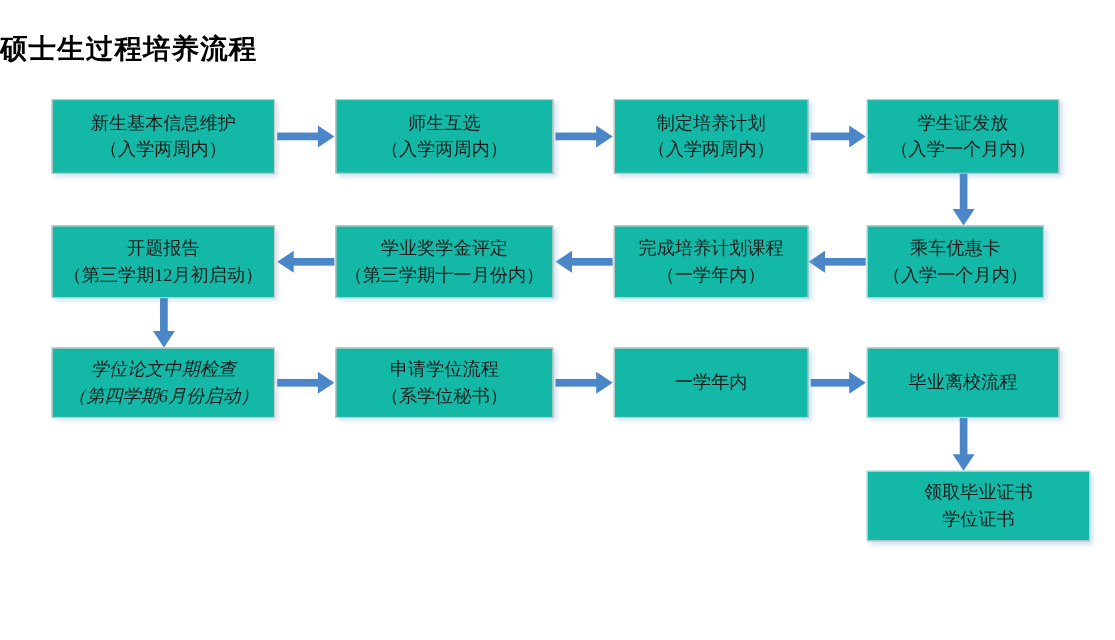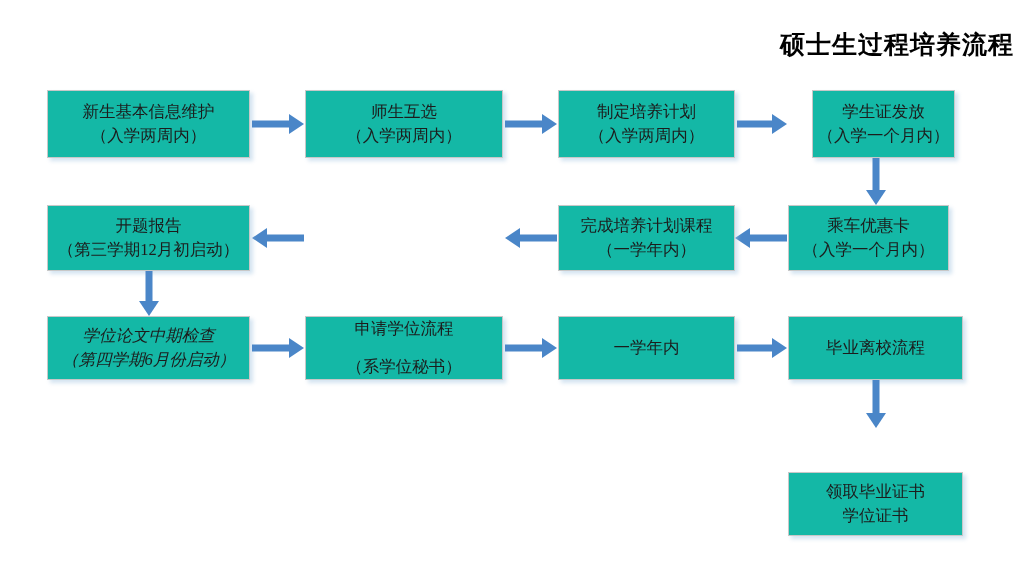--- a/index.html
+++ b/index.html
@@ -15,21 +15,21 @@
     width: 1014px;
     height: 582px;
     background: #ffffff;
     overflow: hidden;
   }
   #flow-title {
     position: absolute;
     left: 0;
     top: 28px;
     width: 1014px;
-    text-align: right;
+    text-align: left;
     font-size: 25px;
     font-weight: bold;
     color: #000000;
     letter-spacing: 1px;
     font-family: "Liberation Serif", "DejaVu Serif", serif;
   }
   .node {
     position: absolute;
     box-sizing: border-box;
     background: #14b8a6;
@@ -134,21 +134,21 @@
   <div class="node" style="left:558px; top:90px; width:177px; height:68px;">
     <span class="l1">制定培养计划</span>
     <span class="l2">（入学两周内）</span>
   </div>
 
   <div class="arrow right" style="left:737px; top:113px; width:50px; height:22px;">
     <div class="shaft" style="width:37px;"></div>
       <div class="head"></div>
   </div>
 
-  <div class="node" style="left:788px; top:90px; width:143px; height:68px;margin-left:24px;">
+  <div class="node" style="left:788px; top:90px; width:175px; height:68px;">
     <span class="l1">学生证发放</span>
     <span class="l2">（入学一个月内）</span>
   </div>
 
   <div class="arrow down" style="left:865px; top:158px; width:22px; height:47px;">
     <div class="shaft" style="height:34px;"></div>
       <div class="head"></div>
   </div>
 
   <div class="node" style="left:788px; top:205px; width:161px; height:66px;">
@@ -164,20 +164,24 @@
   <div class="node" style="left:558px; top:205px; width:177px; height:66px;">
     <span class="l1">完成培养计划课程</span>
     <span class="l2">（一学年内）</span>
   </div>
 
   <div class="arrow left" style="left:505px; top:227px; width:52px; height:22px;">
     <div class="shaft" style="width:39px;"></div>
       <div class="head"></div>
   </div>
 
+  <div class="node" style="left:305px; top:205px; width:198px; height:66px;">
+    <span class="l1">学业奖学金评定</span>
+    <span class="l2">（第三学期十一月份内）</span>
+  </div>
 
   <div class="arrow left" style="left:252px; top:227px; width:52px; height:22px;">
     <div class="shaft" style="width:39px;"></div>
       <div class="head"></div>
   </div>
 
   <div class="node" style="left:47px; top:205px; width:203px; height:66px;">
     <span class="l1">开题报告</span>
     <span class="l2">（第三学期12月初启动）</span>
   </div>
@@ -190,21 +194,21 @@
   <div class="node" style="left:47px; top:316px; width:203px; height:64px;font-style:italic;">
     <span class="l1">学位论文中期检查</span>
     <span class="l2">（第四学期6月份启动）</span>
   </div>
 
   <div class="arrow right" style="left:252px; top:337px; width:52px; height:22px;">
     <div class="shaft" style="width:39px;"></div>
       <div class="head"></div>
   </div>
 
-  <div class="node" style="left:305px; top:316px; width:198px; height:64px;justify-content:space-between;">
+  <div class="node" style="left:305px; top:316px; width:198px; height:64px;">
     <span class="l1">申请学位流程</span>
     <span class="l2">（系学位秘书）</span>
   </div>
 
   <div class="arrow right" style="left:505px; top:337px; width:52px; height:22px;">
     <div class="shaft" style="width:39px;"></div>
       <div class="head"></div>
   </div>
 
   <div class="node one-line" style="left:558px; top:316px; width:177px; height:64px;">
@@ -220,18 +224,18 @@
   <div class="node one-line" style="left:788px; top:316px; width:175px; height:64px;">
     <span class="l1">毕业离校流程</span>
 
   </div>
 
   <div class="arrow down" style="left:865px; top:380px; width:22px; height:48px;">
     <div class="shaft" style="height:35px;"></div>
       <div class="head"></div>
   </div>
 
-  <div class="node" style="left:788px; top:428px; width:175px; height:64px;margin-top:44px;">
+  <div class="node" style="left:788px; top:428px; width:203px; height:64px;">
     <span class="l1">领取毕业证书</span>
     <span class="l2">学位证书</span>
   </div>
 
 </div>
 
 </body></html>

